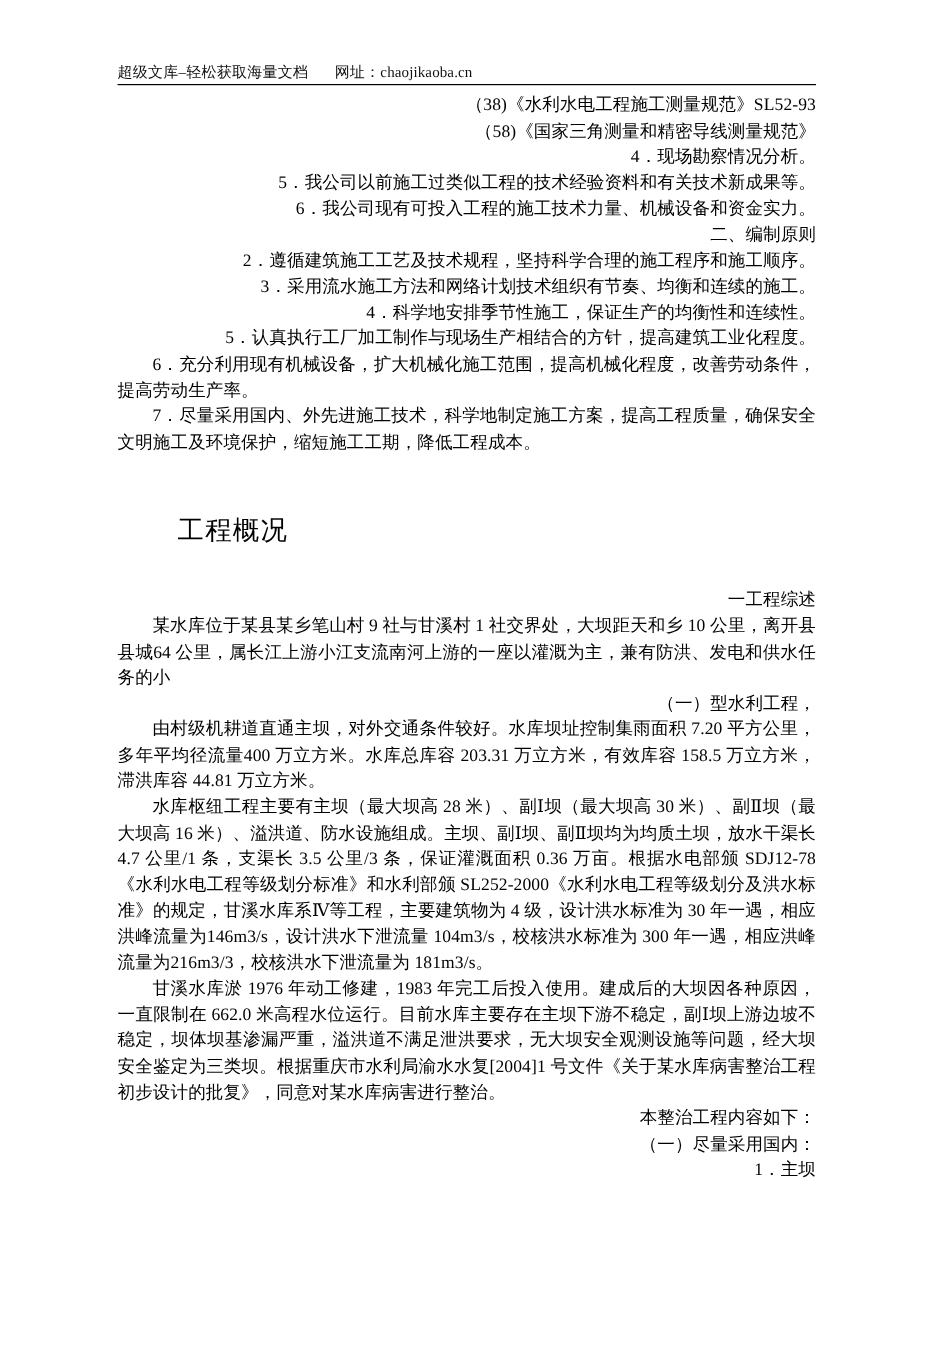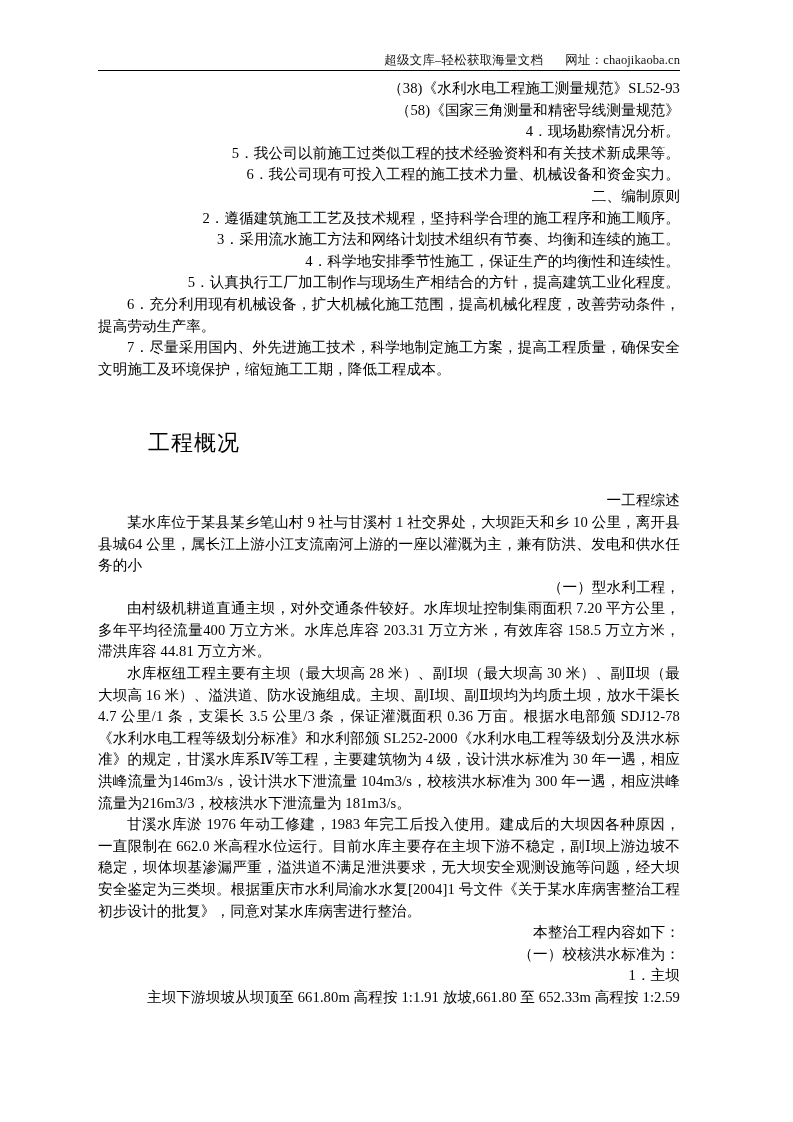--- a/index.html
+++ b/index.html
@@ -26,21 +26,20 @@
 
   
   .header-zone {
     position: absolute;
     left: 98px;
     top: 52px;
     width: 582px;
   }
   .header-line {
     display: flex;
-    justify-content: flex-end;
     align-items: baseline;
     font-family: "Liberation Serif", "DejaVu Serif", serif;
     font-size: 12.5px;
     line-height: 16px;
     color: #111;
     white-space: nowrap;
   }
   .header-site { letter-spacing: .2px; }
   .header-gap { display: inline-block; width: 22px; }
   .header-url-label { letter-spacing: .2px; }
@@ -127,18 +126,17 @@
     <h1 class="section-title">工程概况</h1>
     <div class="gap-after-heading"></div>
 
     <p class="line ind2">一工程综述</p>
     <p class="para ind2">某水库位于某县某乡笔山村 9 社与甘溪村 1 社交界处，大坝距天和乡 10 公里，离开县县城64 公里，属长江上游小江支流南河上游的一座以灌溉为主，兼有防洪、发电和供水任务的小</p>
     <p class="line ind2">（一）型水利工程，</p>
     <p class="para ind2">由村级机耕道直通主坝，对外交通条件较好。水库坝址控制集雨面积 7.20 平方公里，多年平均径流量400 万立方米。水库总库容 203.31 万立方米，有效库容 158.5 万立方米，滞洪库容 44.81 万立方米。</p>
     <p class="para ind2">水库枢纽工程主要有主坝（最大坝高 28 米）、副Ⅰ坝（最大坝高 30 米）、副Ⅱ坝（最大坝高 16 米）、溢洪道、防水设施组成。主坝、副Ⅰ坝、副Ⅱ坝均为均质土坝，放水干渠长 4.7 公里/1 条，支渠长 3.5 公里/3 条，保证灌溉面积 0.36 万亩。根据水电部颁 SDJ12-78《水利水电工程等级划分标准》和水利部颁 SL252-2000《水利水电工程等级划分及洪水标准》的规定，甘溪水库系Ⅳ等工程，主要建筑物为 4 级，设计洪水标准为 30 年一遇，相应洪峰流量为146m3/s，设计洪水下泄流量 104m3/s，校核洪水标准为 300 年一遇，相应洪峰流量为216m3/3，校核洪水下泄流量为 181m3/s。</p>
     <p class="para ind2">甘溪水库淤 1976 年动工修建，1983 年完工后投入使用。建成后的大坝因各种原因，一直限制在 662.0 米高程水位运行。目前水库主要存在主坝下游不稳定，副Ⅰ坝上游边坡不稳定，坝体坝基渗漏严重，溢洪道不满足泄洪要求，无大坝安全观测设施等问题，经大坝安全鉴定为三类坝。根据重庆市水利局渝水水复[2004]1 号文件《关于某水库病害整治工程初步设计的批复》，同意对某水库病害进行整治。</p>
     <p class="line ind2">本整治工程内容如下：</p>
-    <p class="line ind2">（一）校核洪水标准为：</p>
+    <p class="line ind2">（一）尽量采用国内：</p>
     <p class="line ind2">1．主坝</p>
-    <p class="line ind2">主坝下游坝坡从坝顶至 661.80m 高程按 1:1.91 放坡,661.80 至 652.33m 高程按 1:2.59</p>
 
   </div>
 </div>
 
 </body></html>

